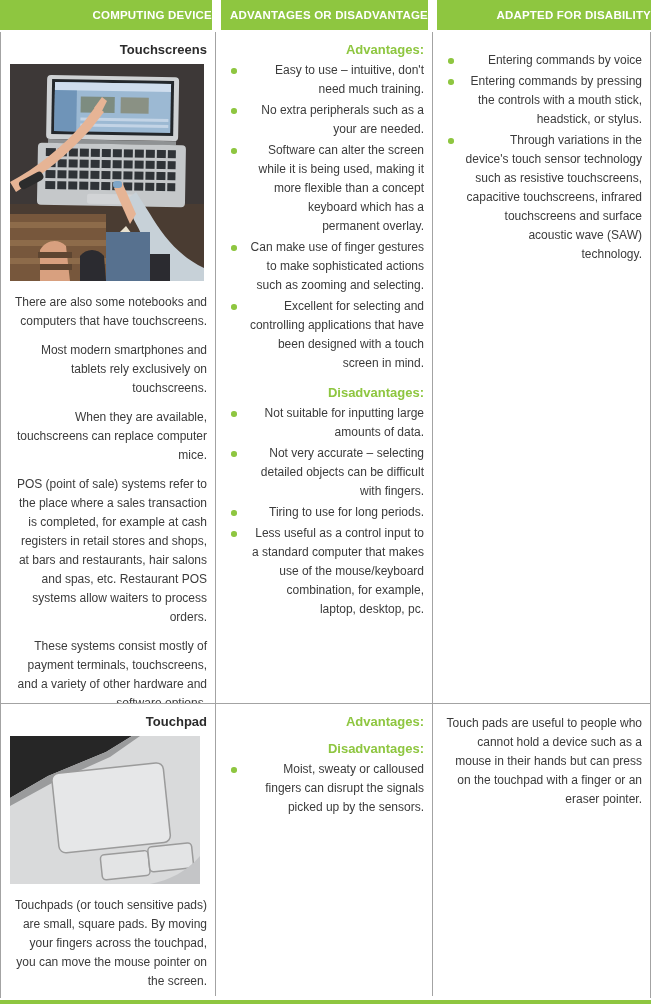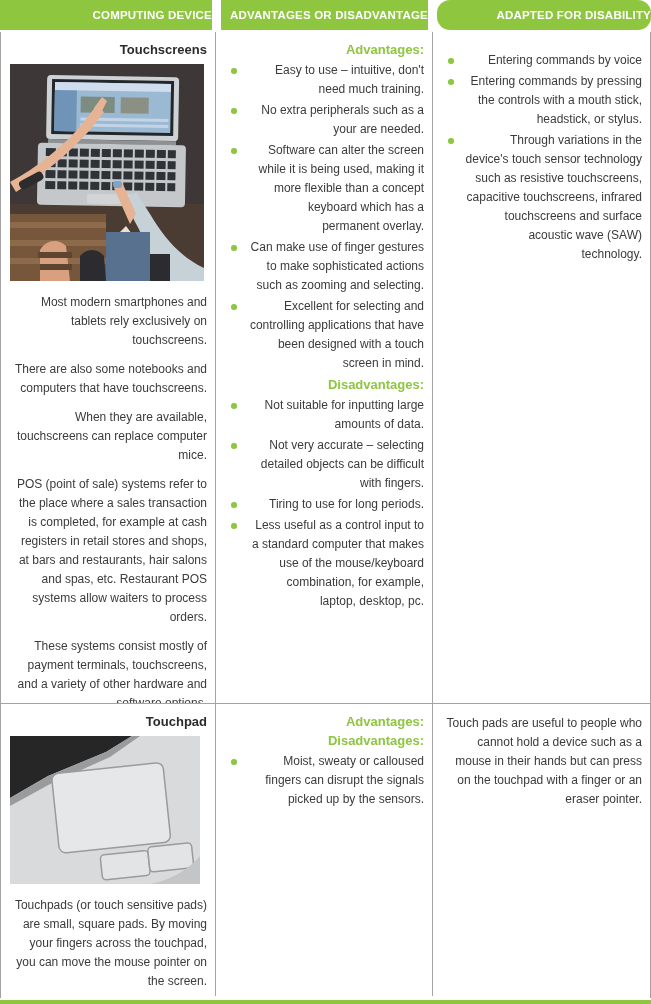--- a/index.html
+++ b/index.html
@@ -26,21 +26,21 @@
     font-size:11.5px;
     letter-spacing:.2px;
     line-height:30px;
     padding-left:9px;
     overflow:hidden;
     white-space:nowrap;
   }
   .hgap{width:9px;background:#fff;}
   .hc1{width:212px;}
   .hc2{width:207px;}
-  .hc3{width:214px;border-radius:13px;}
+  .hc3{width:214px;}
 
   
   .tbody{
     width:651px;height:966px;
     border-left:1px solid var(--border);
     border-right:1px solid var(--border);
     margin-top:2px;
   }
   .trow{display:grid;grid-template-columns:214px 217px 218px;}
   .trow.r1{height:671px;}
@@ -57,21 +57,21 @@
   .photo{display:block;margin:0 0 12px;}
 
   .paras p{font-size:12px;line-height:19px;margin:0 0 10px;}
 
   .sub-heading{
     color:var(--green);
     font-weight:bold;
     font-size:13px;
     margin:2px 0 4px;
   }
-  .sub-heading.second{margin-top:4px;}
+  .sub-heading.second{margin-top:12px;}
 
   ul.bullets{list-style:none;}
   ul.bullets li{
     position:relative;
     font-size:12px;
     line-height:19px;
     padding-left:23px;
     margin:0 0 2px;
   }
   ul.bullets li::before{
@@ -161,22 +161,22 @@
 
           <path d="M30,217 L30,186 C36,176 48,174 56,182 L60,217 Z" fill="#d8a07f"></path>
           <rect x="28" y="188" width="34" height="6" fill="#5d4531"></rect>
           <rect x="30" y="200" width="32" height="6" fill="#5d4531"></rect>
           <path d="M70,217 L70,192 C76,184 88,184 94,192 L96,217 Z" fill="#2b2b30"></path>
           <rect x="96" y="168" width="44" height="49" fill="#57718f"></rect>
           <rect x="140" y="190" width="20" height="27" fill="#2b2b30"></rect>
         </svg>
 
         <div class="paras">
+            <p>There are also some notebooks and computers that have touchscreens.</p>
             <p>Most modern smartphones and tablets rely exclusively on touchscreens.</p>
-            <p>There are also some notebooks and computers that have touchscreens.</p>
             <p>When they are available, touchscreens can replace computer mice.</p>
             <p>POS (point of sale) systems refer to the place where a sales transaction is completed, for example at cash registers in retail stores and shops, at bars and restaurants, hair salons and spas, etc. Restaurant POS systems allow waiters to process orders.</p>
             <p>These systems consist mostly of payment terminals, touchscreens, and a variety of other hardware and software options.</p>
           </div>
       </div>
 
       <div class="tcell">
         <div class="sub-heading">Advantages:</div>
         <ul class="bullets">
             <li>Easy to use – intuitive, don't need much training.</li>

